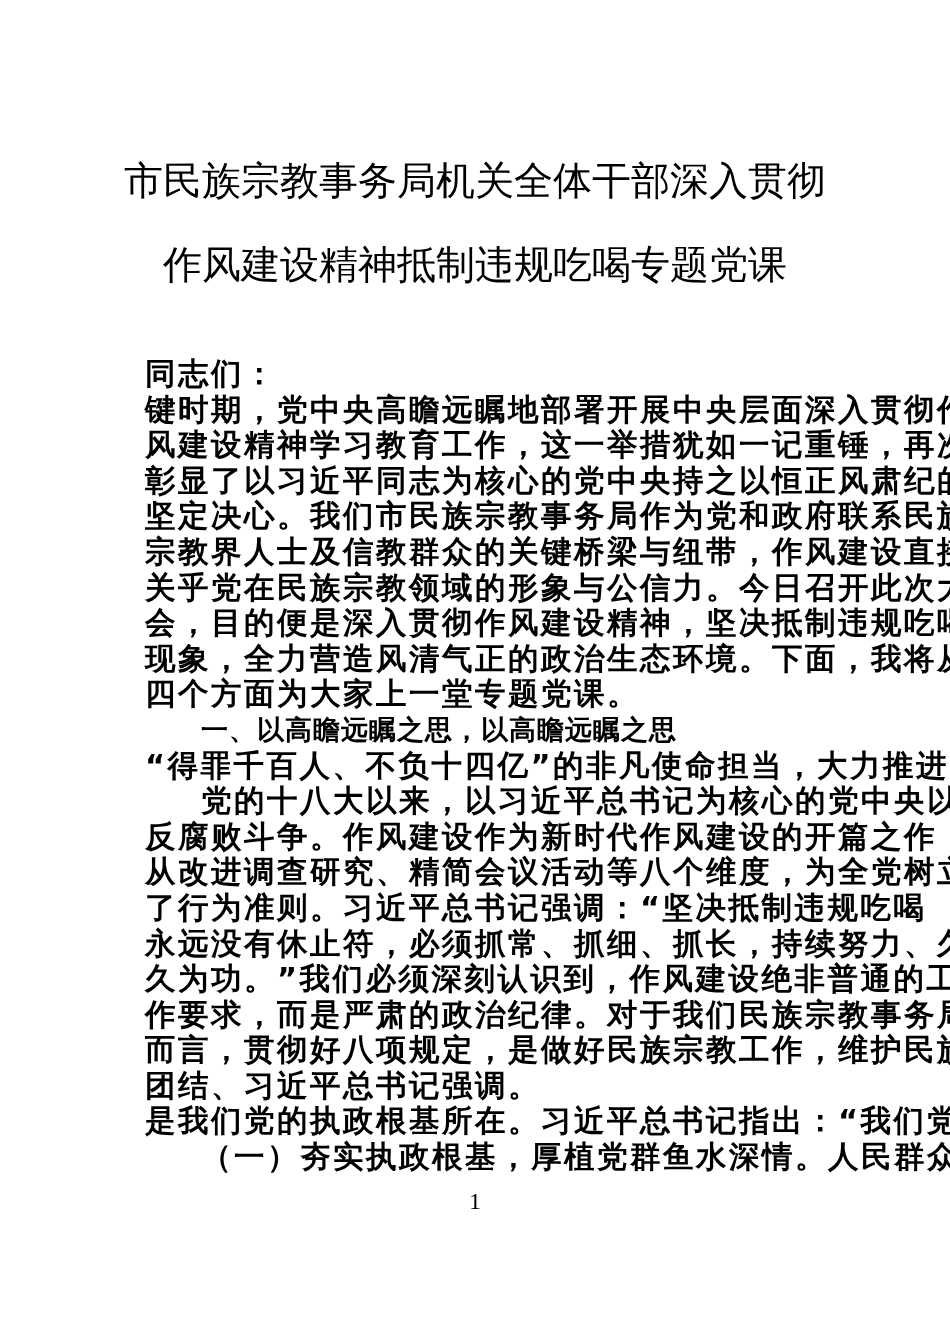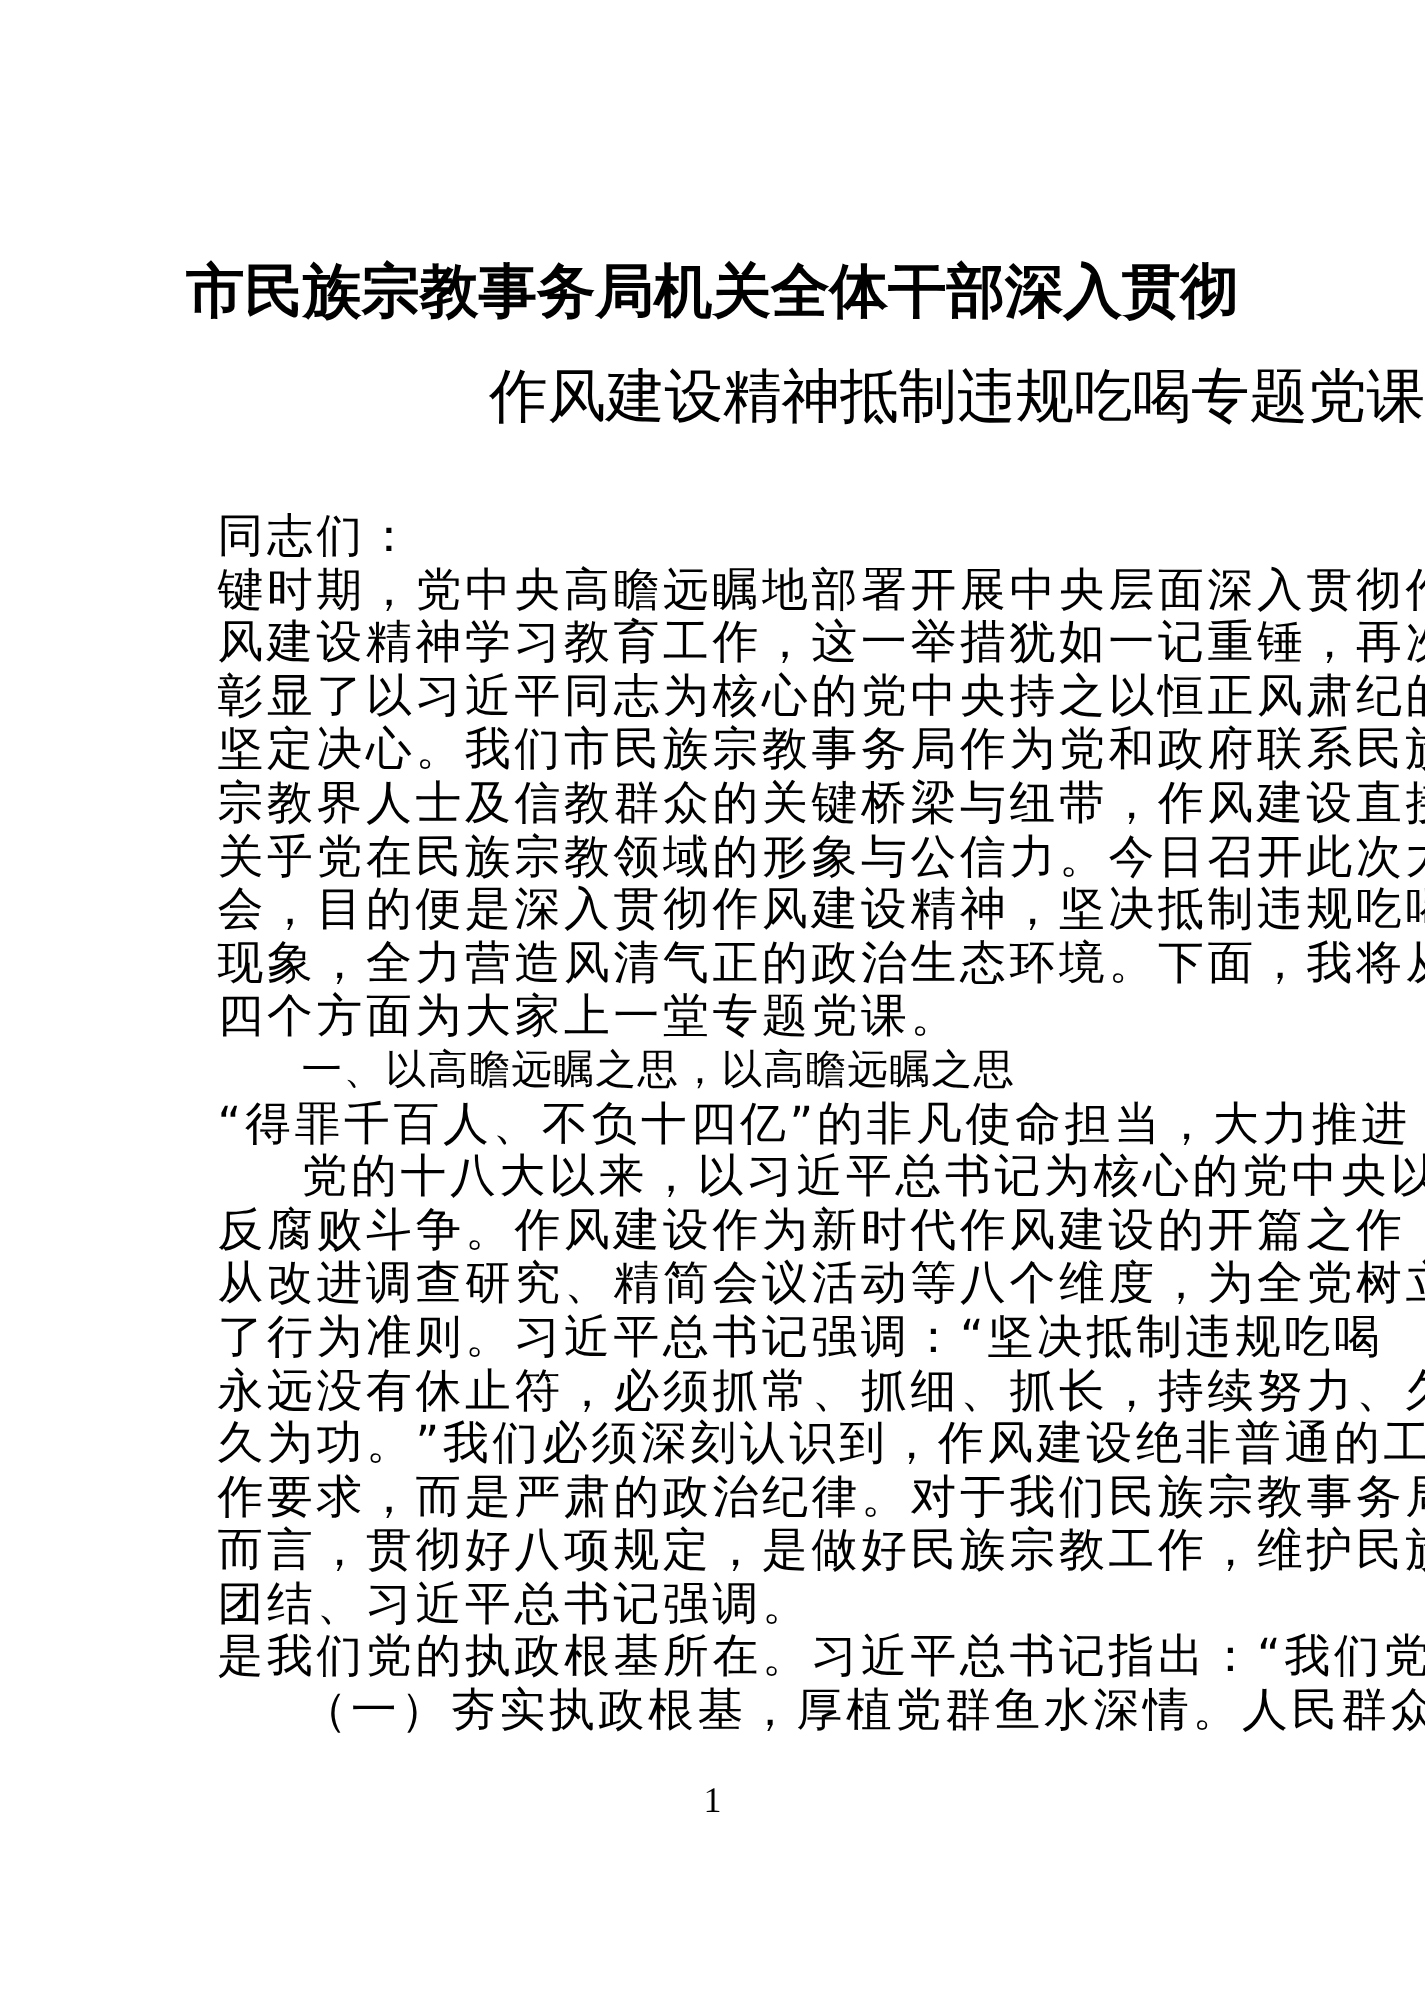--- a/index.html
+++ b/index.html
@@ -1,24 +1,24 @@
 <!DOCTYPE html>
 <html><head>
   <meta charset="utf-8">
   <style>
     html, body { margin: 0; padding: 0; background: #ffffff; }
     body { width: 950px; height: 1344px; position: relative; overflow: hidden;
            font-family: "DejaVu Sans", "Liberation Sans", sans-serif; color: #000; }
     .page { position: absolute; left: 0; top: 0; width: 950px; height: 1344px; background: #fff; }
     .title { position: absolute; left: 0; width: 950px; text-align: center;
              font-size: 39px; line-height: 48px; letter-spacing: 0px; white-space: nowrap; }
-    .title.l1 { top: 171px; font-weight: bold; }
-    .title.l2 { top: 241px; text-align: right; }
-    .body { position: absolute; left: 145px; top: 340px; width: 662px;
-            font-size: 30.5px; line-height: 35.6px; letter-spacing: 2.5px; }
+    .title.l1 { top: 157px; }
+    .title.l2 { top: 241px; }
+    .body { position: absolute; left: 145px; top: 356px; width: 662px;
+            font-size: 30.5px; line-height: 35.6px; letter-spacing: 2.5px; font-weight: bold; }
     .line { white-space: nowrap; height: 35.6px; }
     .indent { padding-left: 56px; }
     .heading { font-size: 27px; letter-spacing: 1px; }
     .page-num { position: absolute; top: 1188px; left: 0; width: 950px; text-align: center;
                 font-family: "Liberation Serif", "DejaVu Serif", serif; font-size: 24px; }
   </style>
 </head>
 <body>
 
 <div class="page">

